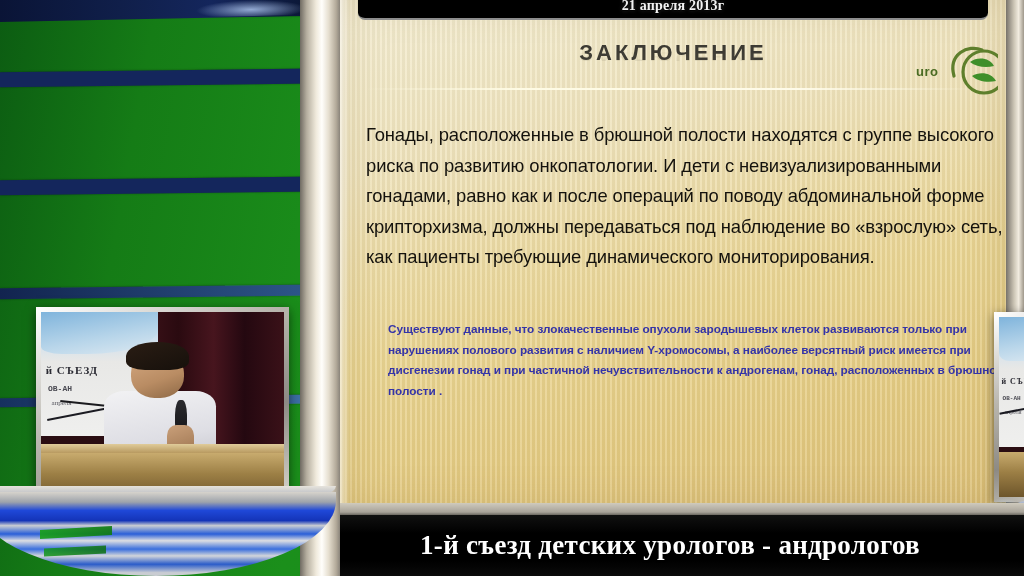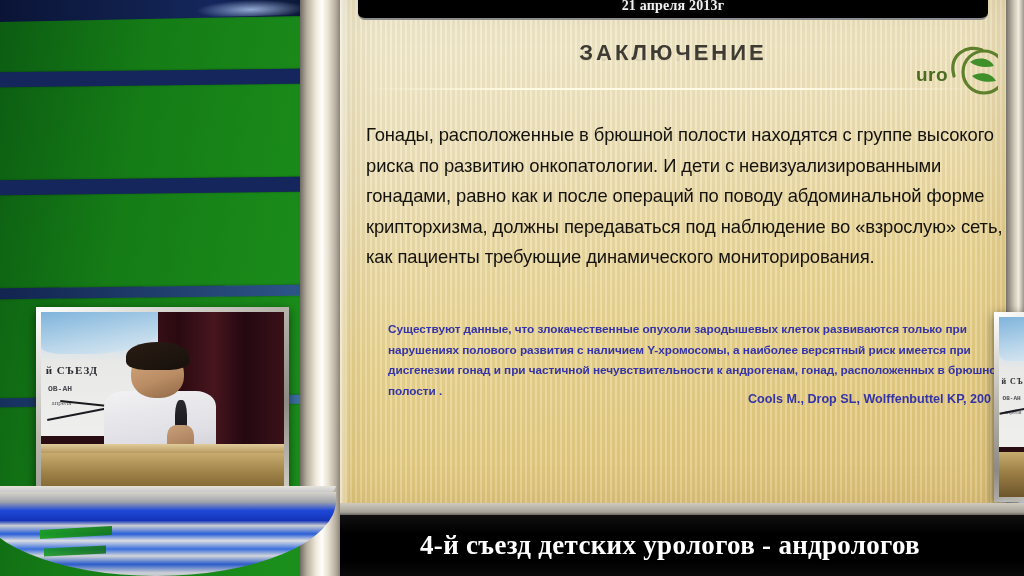--- a/index.html
+++ b/index.html
@@ -74,21 +74,21 @@
   .note-text{position:absolute;left:36px;top:307px;width:648px;
     font-size:11.8px;line-height:20.5px;color:#3434a8;font-weight:bold;
     font-family:"Liberation Sans",sans-serif;letter-spacing:-0.05px;}
   .note-text p{margin:12px;}
   .citation{position:absolute;left:36px;top:392px;width:615px;text-align:right;
     font-size:12.6px;color:#3434a8;font-weight:bold;
     font-family:"Liberation Sans",sans-serif;}
 
   
   .uro-logo{position:absolute;right:8px;top:42px;width:84px;height:56px;z-index:4;}
-  .uro-logo .txt{position:absolute;left:2px;top:22px;font-size:19px;font-weight:bold;
+  .uro-logo .txt{position:absolute;left:2px;top:22px;font-size:13px;font-weight:bold;
     color:#4a6b22;font-family:"Liberation Sans",sans-serif;letter-spacing:.5px;}
 
   
   .banner{position:absolute;left:340px;top:515px;width:684px;height:61px;
     background:linear-gradient(180deg,#101010,#000 30%,#000 75%,#0a0a0a);z-index:7;}
   .banner .btxt{position:absolute;left:0;top:0;width:660px;height:61px;
     display:flex;align-items:center;justify-content:center;
     color:#fff;font-size:27px;font-weight:bold;
     font-family:"Liberation Serif",serif;letter-spacing:.3px;
     text-shadow:0 1px 2px #000;}
@@ -179,21 +179,20 @@
     <div class="title-rule"></div>
 
     <div class="body-text">
       <p>Гонады, расположенные в брюшной полости находятся с группе высокого риска по развитию онкопатологии. И дети с невизуализированными гонадами, равно как и после операций по поводу абдоминальной форме крипторхизма, должны передаваться под наблюдение во «взрослую» сеть, как пациенты требующие динамического мониторирования.</p>
     </div>
 
     <div class="note-text">
       <p>Существуют данные, что злокачественные опухоли зародышевых клеток развиваются только при нарушениях полового развития с наличием Y-хромосомы, а наиболее версятный риск имеется при дисгенезии гонад и при частичной нечувствительности к андрогенам, гонад, расположенных в брюшной полости .</p>
     </div>
 
-    <div class="citation">Cools M., Drop SL, Wolffenbuttel KP, 200</div>
 
     <div class="uro-logo">
       <svg width="84" height="56" viewBox="0 0 84 56">
         <path d="M40 34 C34 12 54 2 68 8" stroke="#5e7f2c" stroke-width="3.2" fill="none" stroke-linecap="round"></path>
         <circle cx="70" cy="30" r="21" fill="none" stroke="#5e7f2c" stroke-width="3.2"></circle>
         <path d="M56 20 C64 14 76 16 80 24 C72 26 62 25 56 20 Z" fill="#3f8f2a"></path>
         <path d="M58 34 C66 29 78 31 82 39 C73 41 63 39 58 34 Z" fill="#3f8f2a"></path>
       </svg>
       <div class="txt">uro</div>
     </div>
@@ -241,16 +240,16 @@
 
   <div class="desk-top"></div>
   <div class="desk"></div>
   <div class="desk-green"></div>
   <div class="desk-green2"></div>
   <div class="desk-r"></div>
   <div class="desk-r-glow"></div>
 
   <div class="banner-gap"></div>
   <div class="banner">
-    <div class="btxt">4-й съезд детских урологов - андрологов</div>
+    <div class="btxt">1-й съезд детских урологов - андрологов</div>
   </div>
 
 </div>
 
 </body></html>

